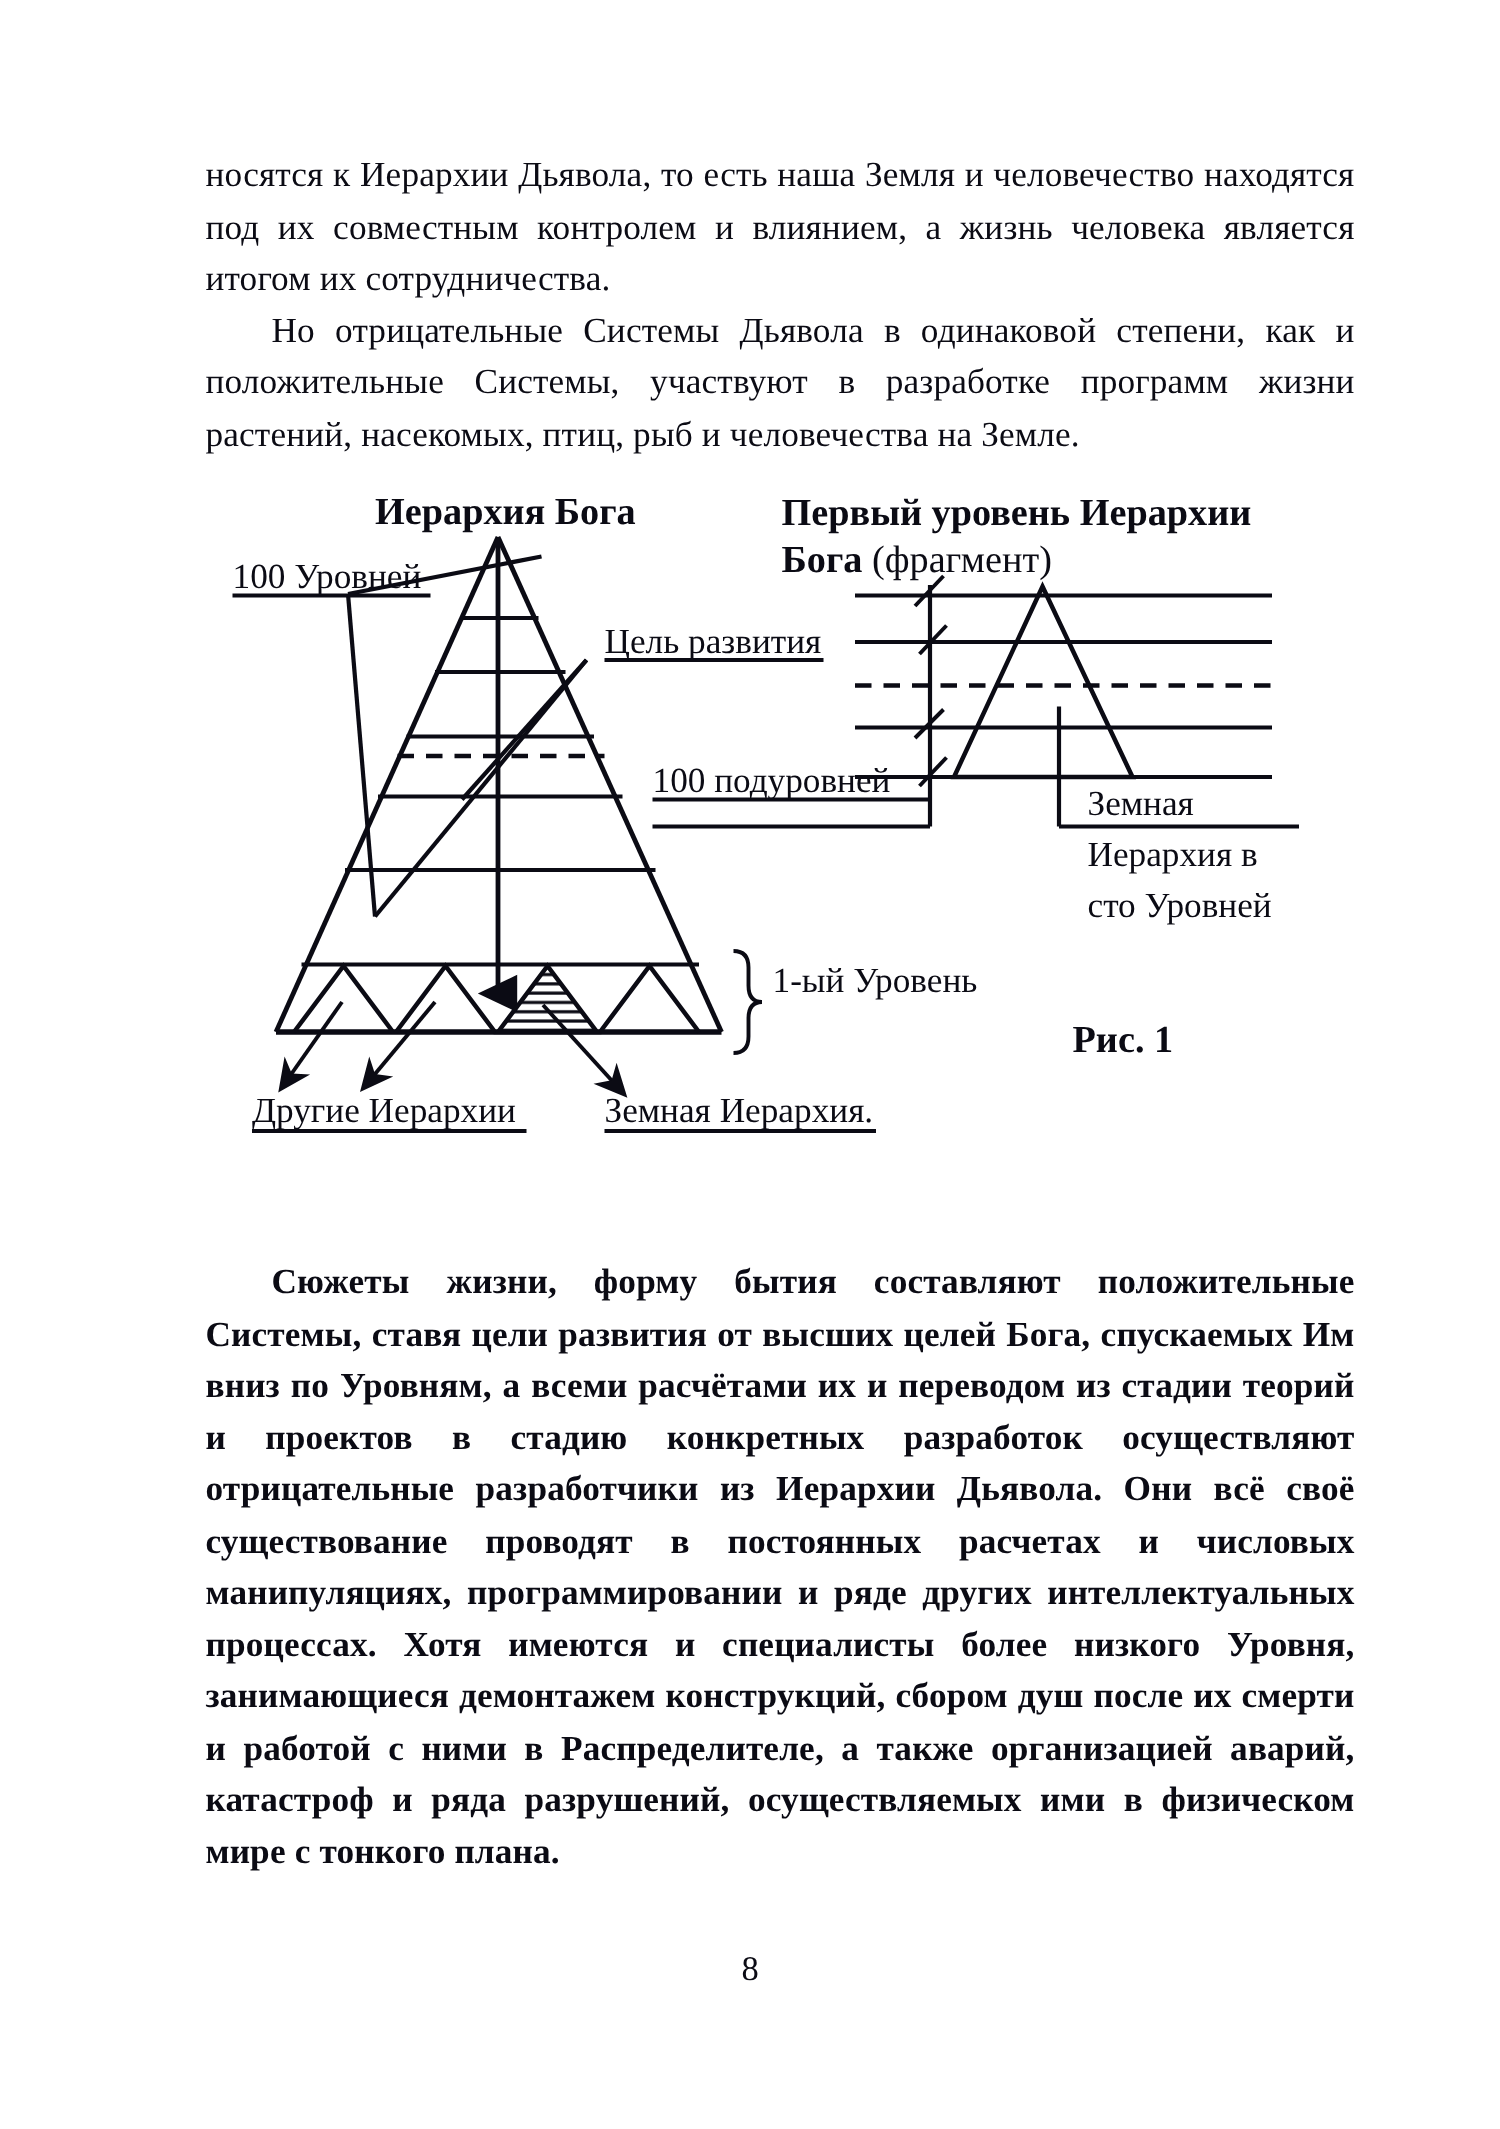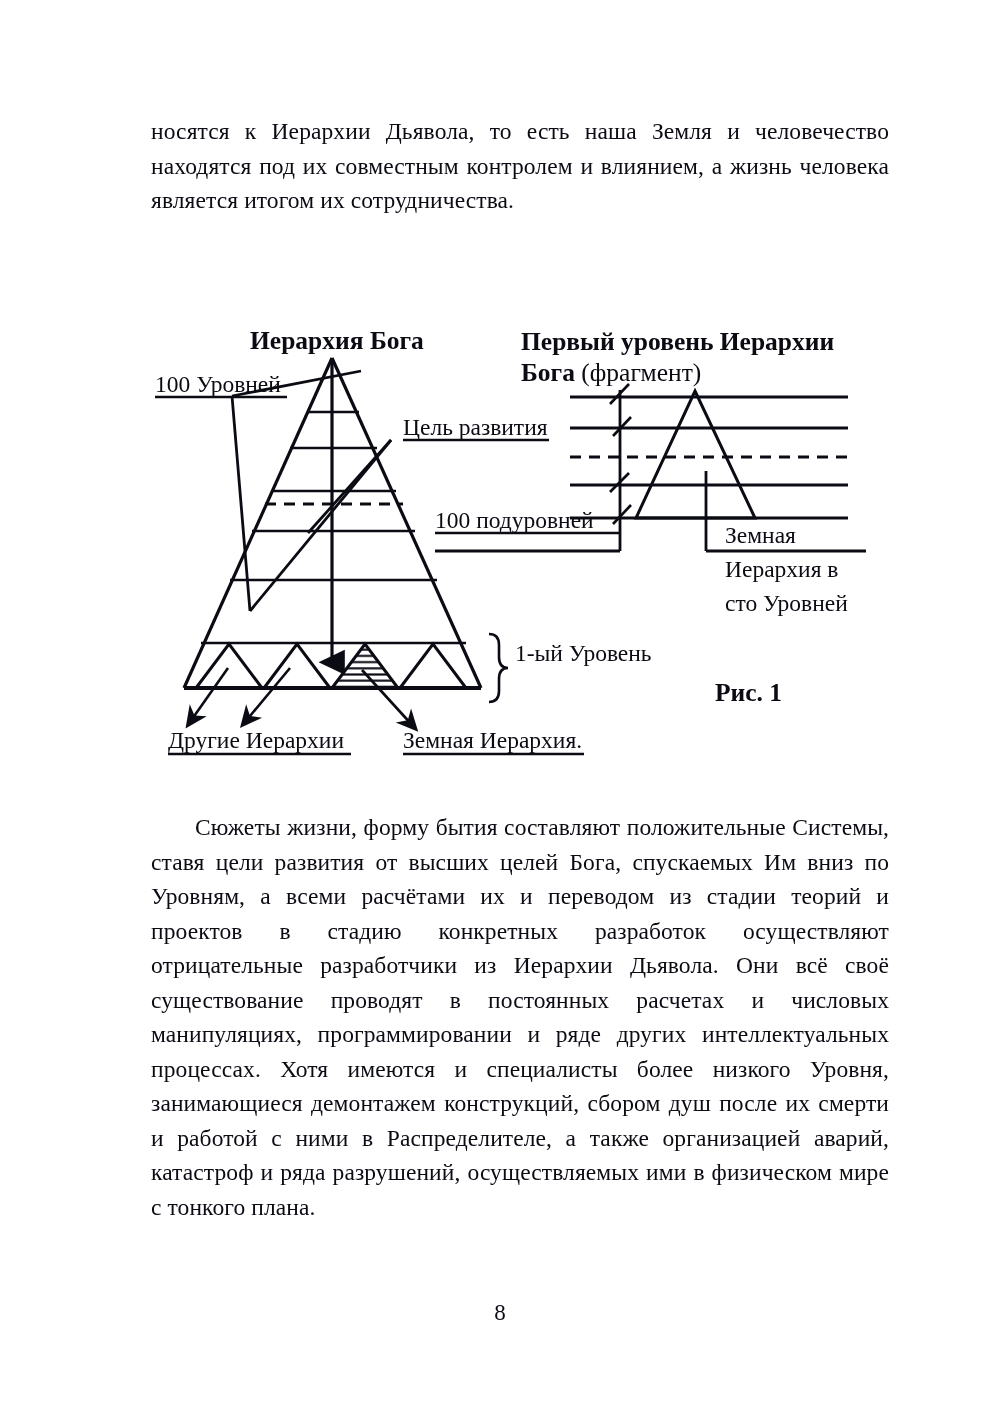--- a/index.html
+++ b/index.html
@@ -23,21 +23,21 @@
     position: absolute;
     left: 137px;
     width: 766px;
     font-size: 23.5px;
     line-height: 34.5px;
     text-align: justify;
     text-justify: inter-word;
     letter-spacing: 0.1px;
   }
   .para p {
-    margin: 14px;
+    margin: 0;
     text-indent: 0;
   }
   .para p.ind {
     text-indent: 44px;
   }
   .para p:last-child {
     text-align: justify;
   }
   #fig-wrap {
     position: absolute;
@@ -66,20 +66,21 @@
     font-family: "Liberation Serif", "DejaVu Serif", serif;
   }
 </style>
 </head>
 <body>
 
 <div class="page">
 
   <div class="para" style="top:100px;">
     <p>носятся к Иерархии Дьявола, то есть наша Земля и человечество находятся под их совместным контролем и влиянием, а жизнь человека является итогом их сотрудничества.</p>
+    <p class="ind">Но отрицательные Системы Дьявола в одинаковой степени, как и положительные Системы, участвуют в разработке программ жизни растений, насекомых, птиц, рыб и человечества на Земле.</p>
   </div>
 
   <div id="fig-wrap">
     <svg width="1000" height="450" viewBox="0 0 1000 450" xmlns="http://www.w3.org/2000/svg">
       <defs>
 
         <pattern id="hatch" width="6" height="6.2" patternUnits="userSpaceOnUse">
           <line x1="0" y1="3.1" x2="6" y2="3.1" stroke="#0b0b14" stroke-width="2.1"></line>
         </pattern>
         <marker id="arrowFill" markerWidth="9" markerHeight="9" refX="4.2" refY="4.4" orient="auto" markerUnits="strokeWidth">
@@ -191,19 +192,19 @@
       </text>
 
       <text class="fig-text" x="725" y="225" font-size="23.5">Земная</text>
       <text class="fig-text" x="725" y="259" font-size="23.5">Иерархия в</text>
       <text class="fig-text" x="725" y="293" font-size="23.5">сто Уровней</text>
 
       <text class="fig-text fig-bold" x="715" y="383" font-size="25.5">Рис. 1</text>
     </svg>
   </div>
 
-  <div class="para" style="top:796px;">
+  <div class="para" style="top:838px;font-weight:bold;">
     <p class="ind">Сюжеты жизни, форму бытия составляют положительные Системы, ставя цели развития от высших целей Бога, спускаемых Им вниз по Уровням, а всеми расчётами их и переводом из стадии теорий и проектов в стадию конкретных разработок осуществляют отрицательные разработчики из Иерархии Дьявола. Они всё своё существование проводят в постоянных расчетах и числовых манипуляциях, программировании и ряде других интеллектуальных процессах. Хотя имеются и специалисты более низкого Уровня, занимающиеся демонтажем конструкций, сбором душ после их смерти и работой с ними в Распределителе, а также организацией аварий, катастроф и ряда разрушений, осуществляемых ими в физическом мире с тонкого плана.</p>
   </div>
 
   <div class="pagenum">8</div>
 
 </div>
 
 </body></html>

